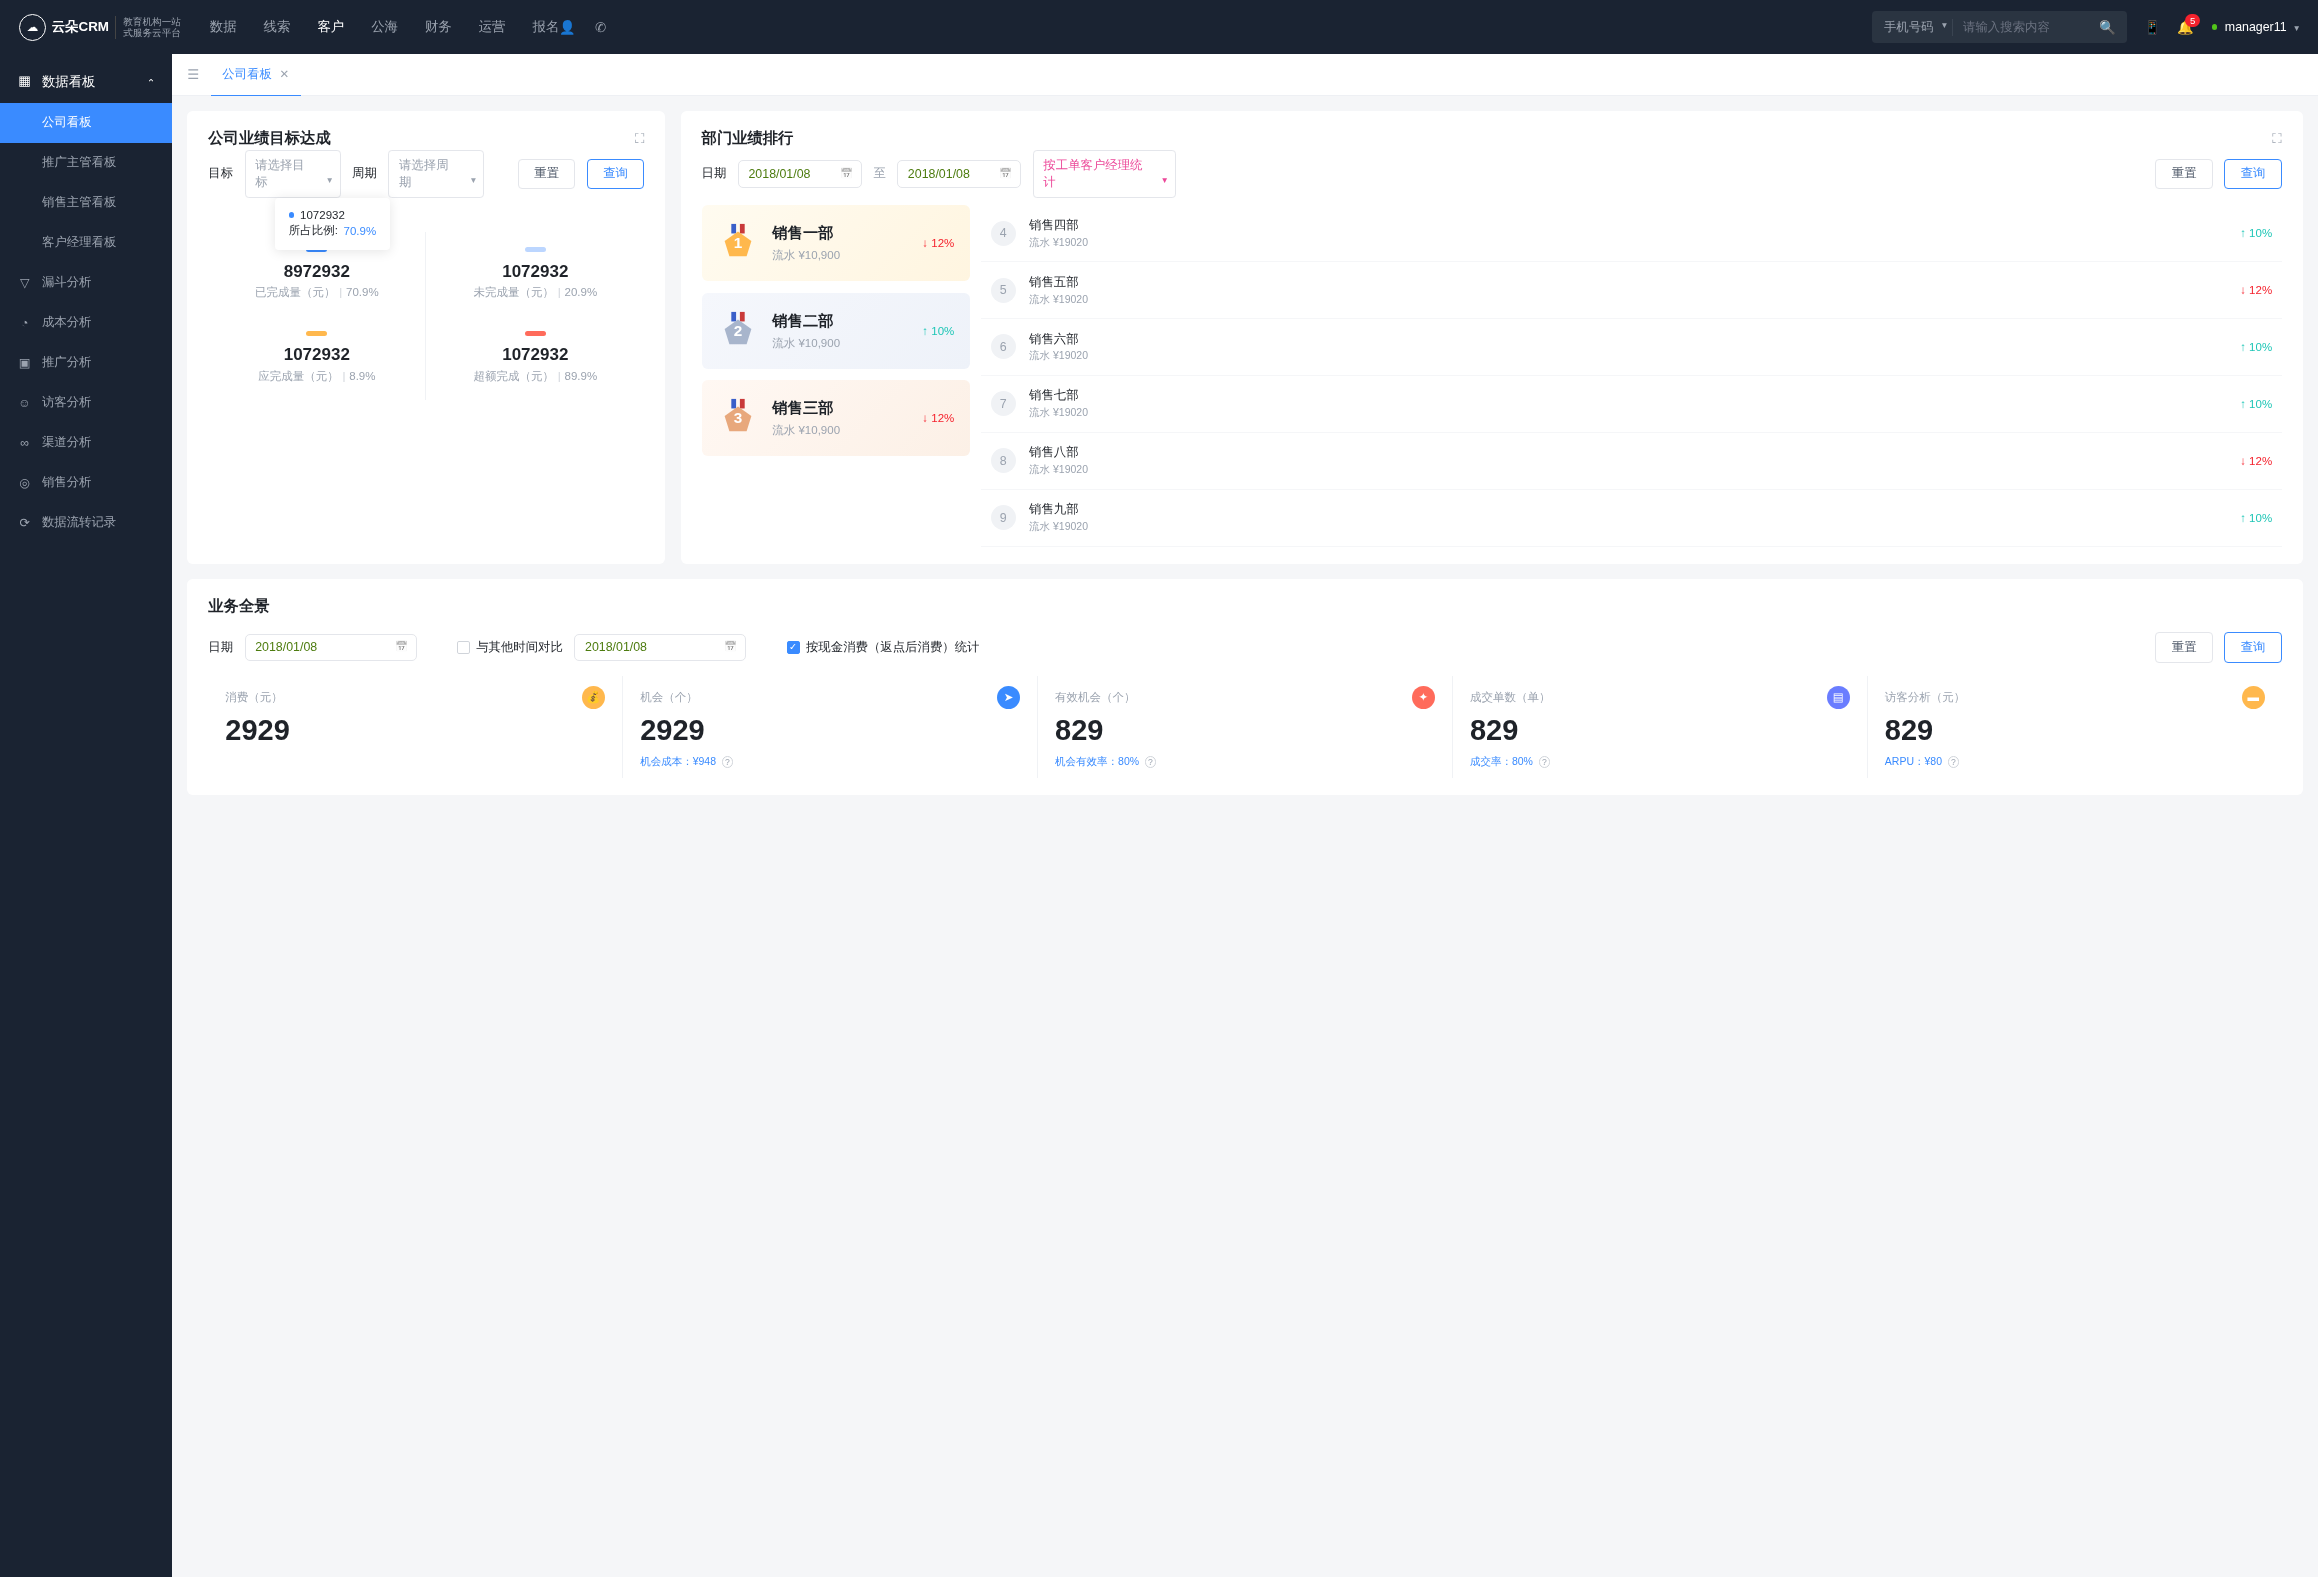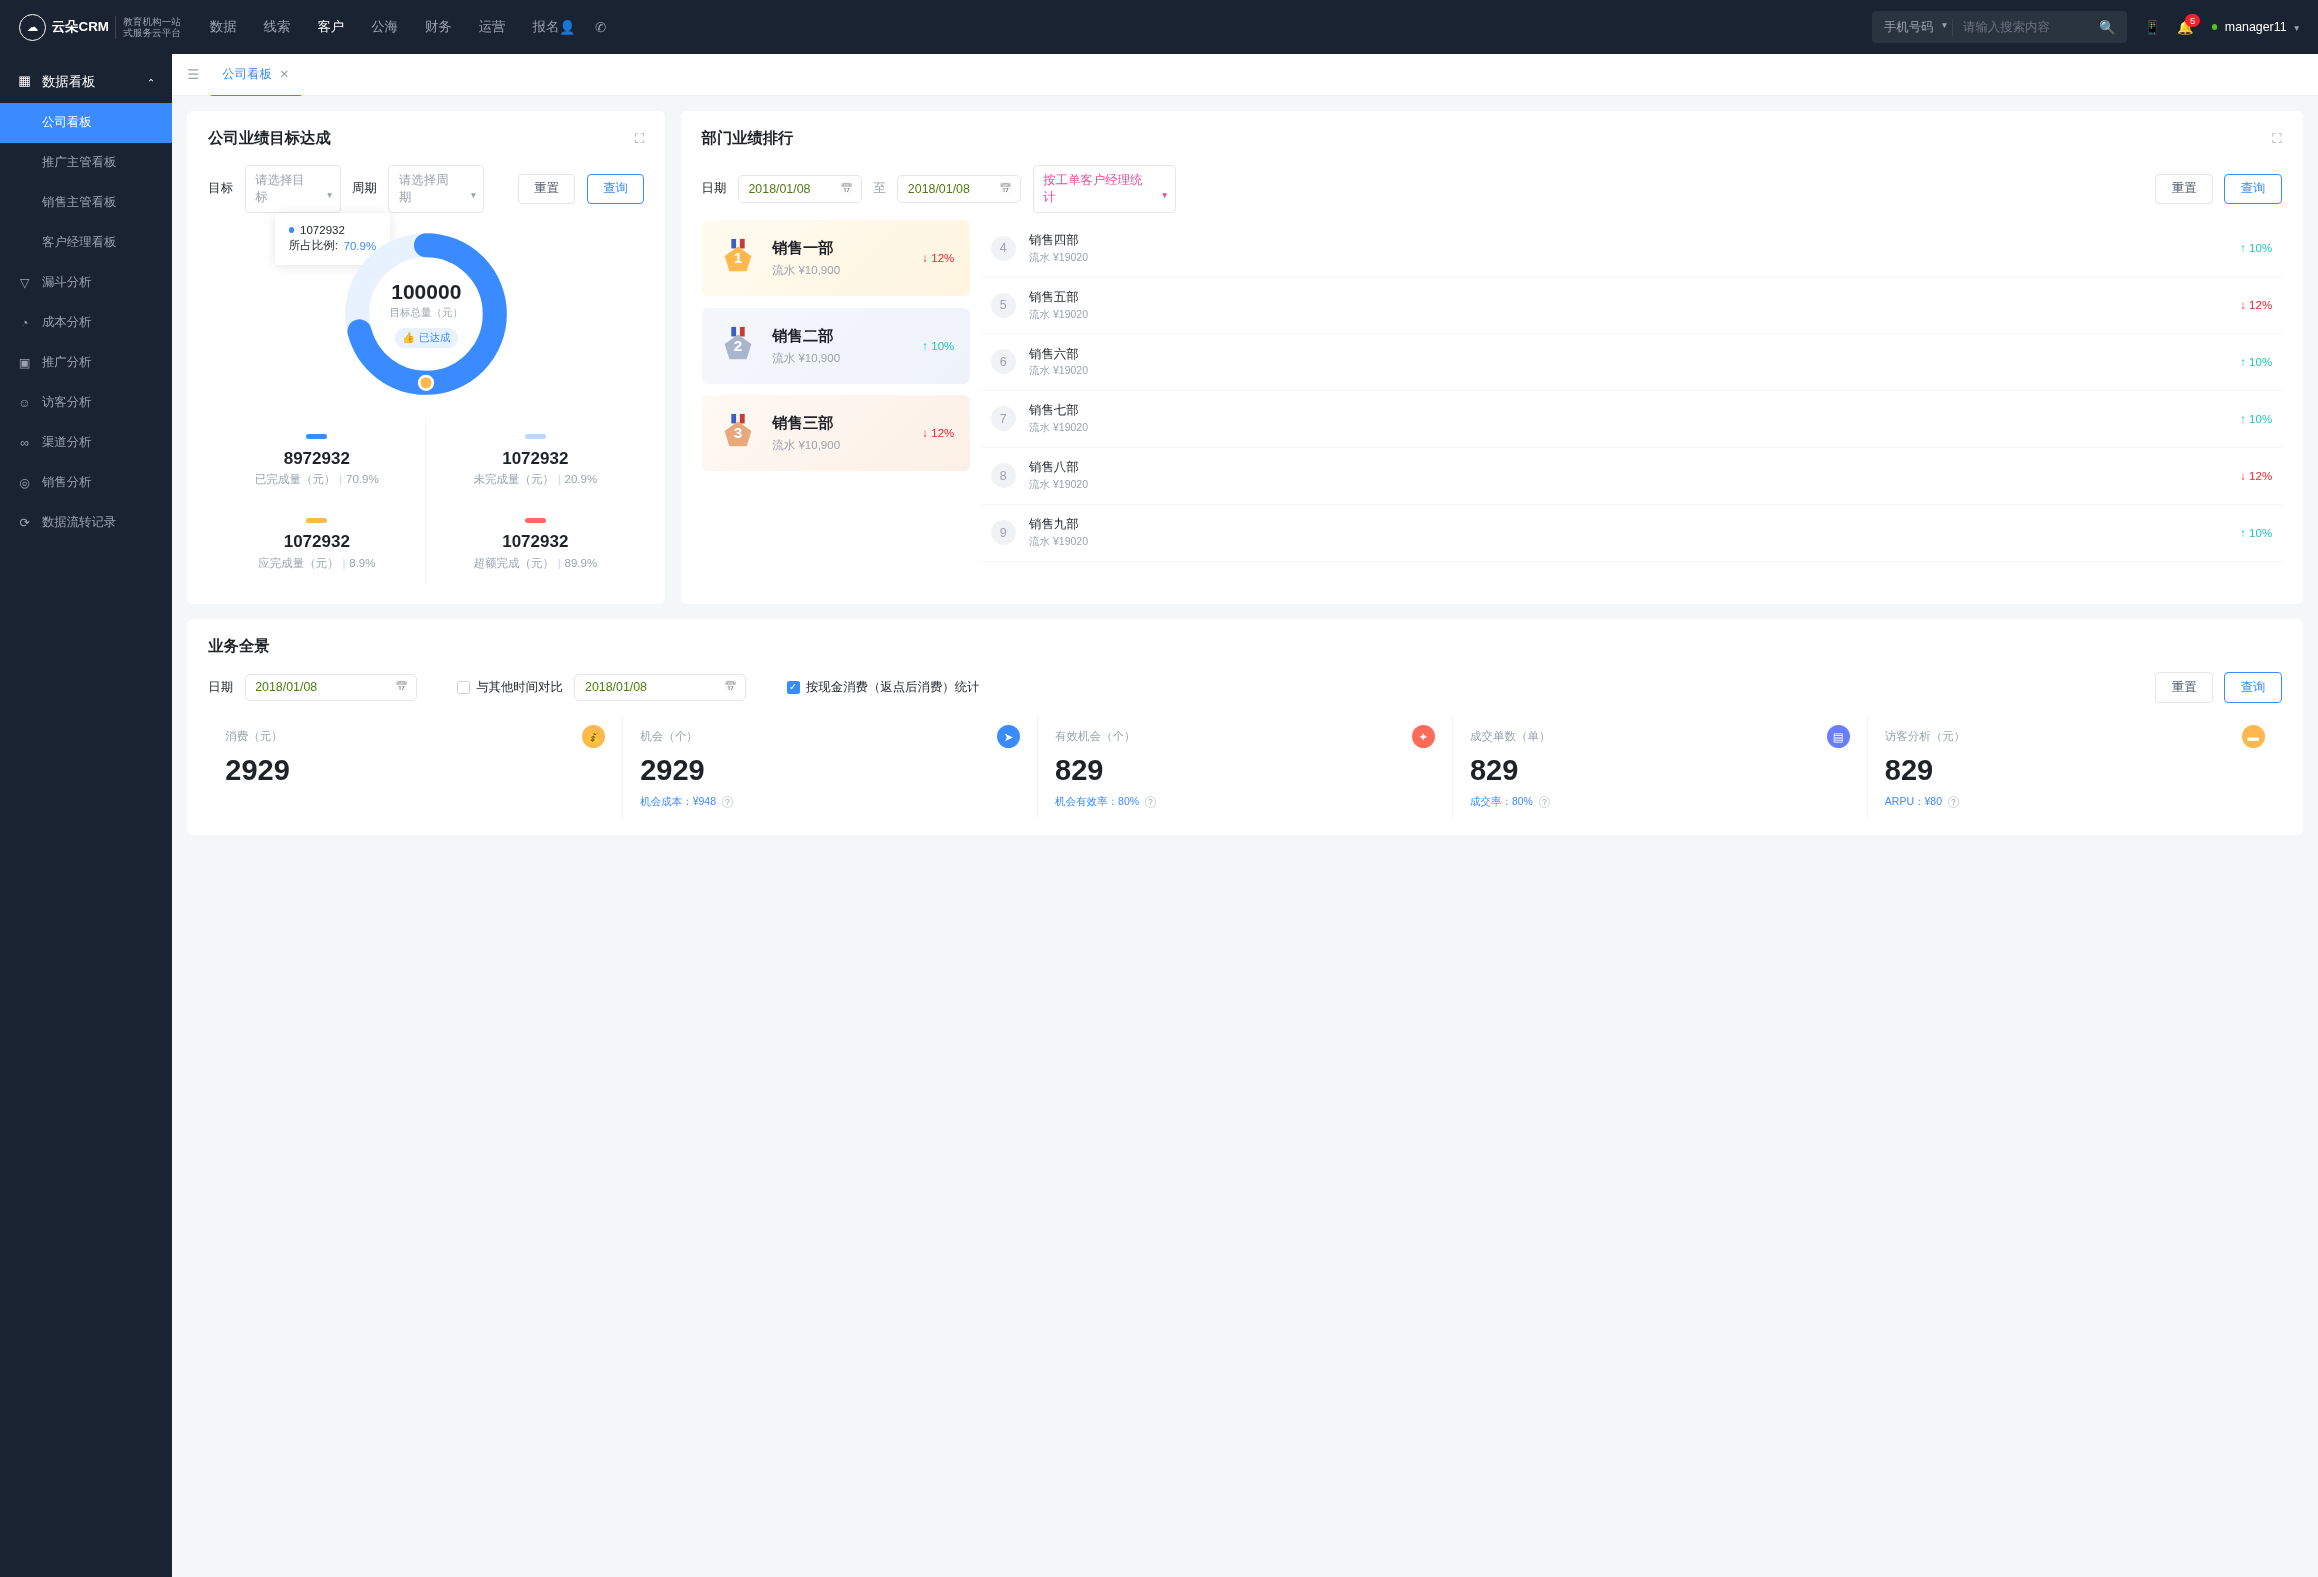--- a/index.html
+++ b/index.html
@@ -32,21 +32,21 @@
 .side-item.active{background:#3a8bff;color:#fff}
 .side-ic{width:15.3px;text-align:center}
 .main{flex:1;padding:0;background:#f5f6f8}
 .tabs{background:#fff;display:flex;align-items:center;padding:0 15.3px;height:42px;gap:11.5px;border-bottom:1px solid #eef0f4}
 .tab-hb{color:#9ba3af;cursor:pointer}
 .tab{padding:0 11.5px;height:42px;display:flex;align-items:center;gap:7.6px;font-size:12.4px;color:#3a8bff;border-bottom:1.9px solid #3a8bff}
 .tab-x{color:#9ba3af;font-size:11.5px}
 .content{padding:15.3px;display:flex;flex-direction:column;gap:15.3px}
 .row{display:flex;gap:15.3px}
 .card{background:#fff;border-radius:5.7px;padding:17px 21px}
-.card-h{display:flex;align-items:center;justify-content:space-between;margin-bottom:16px}
+.card-h{display:flex;align-items:center;justify-content:space-between;margin-bottom:1px}
 .card-t{font-size:15.3px;font-weight:600;color:#1f2329}
 .exp{color:#9ba3af;cursor:pointer}
 .filters{display:flex;align-items:center;gap:11.5px}
 .flabel{color:#1f2329;font-size:12.4px}
 .sel{border:1px solid #e4e6eb;border-radius:3.8px;padding:5.7px 23px 5.7px 9.6px;font-size:12.4px;color:#9ba3af;position:relative;background:#fff;cursor:pointer}
 .sel::after{content:"▾";position:absolute;right:7.6px;font-size:9.6px}
 .btn{border:1px solid #e4e6eb;background:#fff;border-radius:4px;padding:5.7px 15.3px;font-size:12.4px;cursor:pointer;color:#4e5969}
 .btn.primary{border-color:#3a8bff;color:#3a8bff}
 .spacer{flex:1}
 .goal-body{display:flex;flex-direction:column;align-items:center;padding-top:15.3px;position:relative}
@@ -222,35 +222,20 @@
             <div class="tooltip">
               <div class="tt-row">
                   <span class="tt-dot"></span>
                   <span>1072932</span>
                 </div>
               <div class="tt-row">
                   <span>所占比例:</span>
                   <span class="tt-pct">70.9%</span>
                 </div>
             </div>
-            <div class="donut">
-              <svg viewBox="0 0 100 100">
-                <circle cx="50" cy="50" r="40" fill="none" stroke="#e8f2ff" stroke-width="14"></circle>
-                <circle cx="50" cy="50" r="40" fill="none" stroke="#3a8bff" stroke-width="14" stroke-dasharray="178 251" stroke-dashoffset="0" transform="rotate(-90 50 50)" stroke-linecap="round"></circle>
-                <circle cx="50" cy="90" r="4" fill="#ffb84d" stroke="#fff" stroke-width="1.5"></circle>
-              </svg>
-              <div class="donut-center">
-                <div class="donut-main">100000</div>
-                <div class="donut-sub">目标总量（元）</div>
-                <div class="donut-badge">
-                    <span>👍</span>
-                    <span>已达成</span>
-                  </div>
-              </div>
-            </div>
             <div class="stats-grid" id="stats-grid">
                 <div class="stat-cell">
                   <div class="stat-bar" style="background:#3a8bff"></div>
                   <div class="stat-v">8972932</div>
                   <div class="stat-l">已完成量（元）<span class="sep">|</span>70.9%</div>
                 </div>
                 <div class="stat-cell">
                   <div class="stat-bar" style="background:#bcd6ff"></div>
                   <div class="stat-v">1072932</div>
                   <div class="stat-l">未完成量（元）<span class="sep">|</span>20.9%</div>

